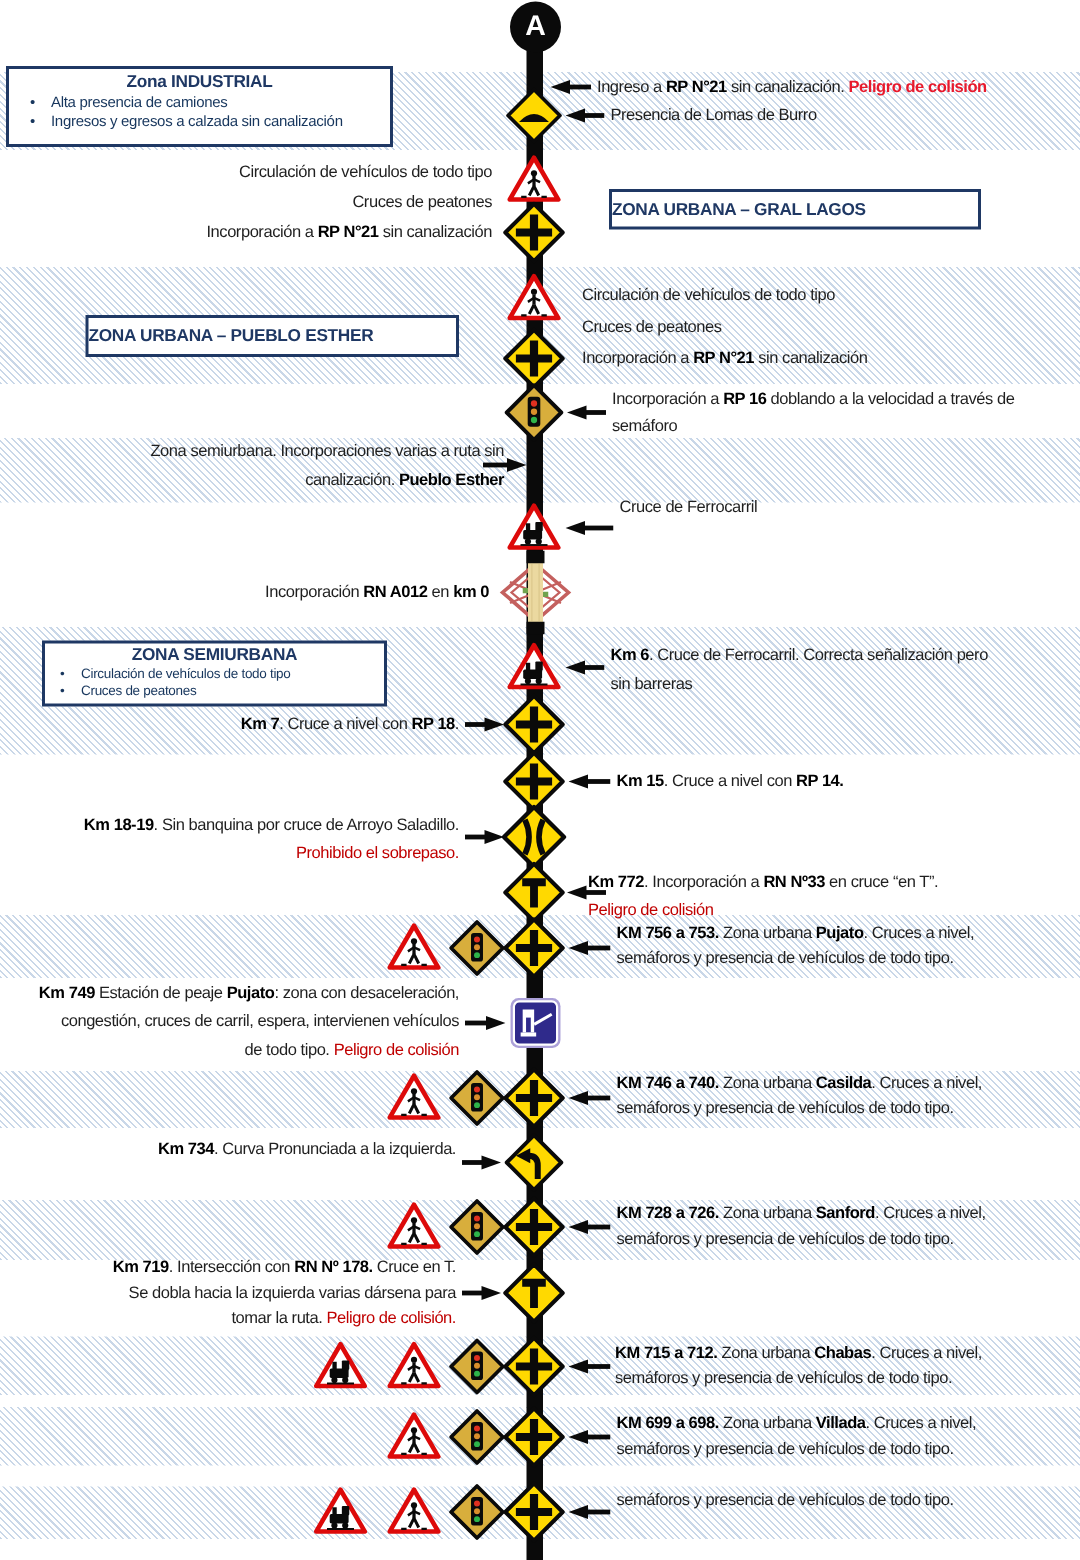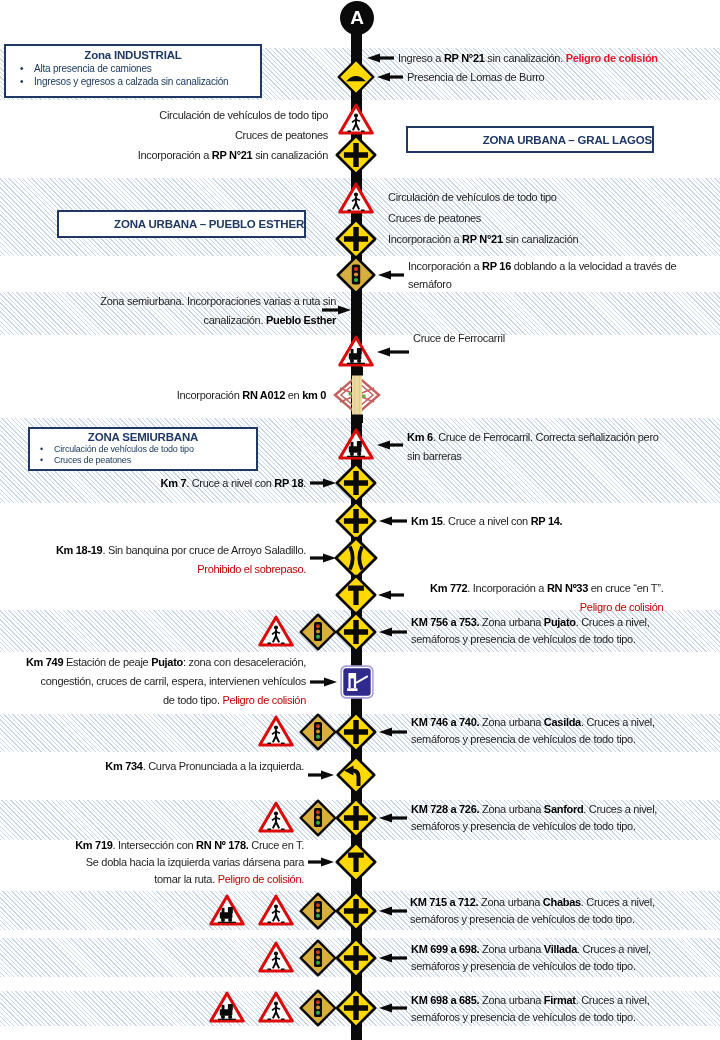--- a/index.html
+++ b/index.html
@@ -13,21 +13,21 @@
   #start-marker{position:absolute;left:340px;top:1px;width:34px;height:34px;border-radius:50%;
                 background:#0a0a0a;color:#fff;font-weight:bold;font-size:19px;text-align:center;line-height:34px;}
   .sign{position:absolute;}
   .sign svg{display:block;}
   .arrow{position:absolute;}
   .arrow svg{display:block;}
   .txt{position:absolute;font-size:11px;letter-spacing:-0.3px;color:#1f1f1f;white-space:nowrap;}
   .txt.left{text-align:right;}
   .txt span.b{font-weight:bold;color:#000;}
   .zbox{position:absolute;background:#fff;border:2px solid #1F3864;box-sizing:border-box;}
-  .zbox.mid{display:flex;align-items:center;justify-content:flex-end;}
+  .zbox.mid{display:flex;align-items:center;justify-content:flex-start;}
   .box-title{font-weight:bold;color:#1F3864;text-align:center;font-size:11.5px;letter-spacing:-0.2px;}
   .zbox:not(.mid) .box-title{margin-top:3px;}
   .box-bullet{color:#17365D;font-size:10px;letter-spacing:-0.2px;display:flex;margin-top:2px;padding-left:14px;}
   .box-bullet .dot{width:14px;flex:0 0 14px;text-align:left;}
   #zona-semiurbana .box-bullet{font-size:9px;padding-left:10px;margin-top:1px;}
   #zona-semiurbana .box-title{margin-top:2px;}
 </style>
 </head>
 <body>
 
@@ -275,21 +275,21 @@
         <polygon points="20,1.8 38.2,20 20,38.2 1.8,20" fill="#FFD900" stroke="#0A0A0A" stroke-width="2.6" stroke-linejoin="round"></polygon>
         <path d="M12.5 13.5 H27.5 M20 13.5 V29.5" stroke="#0A0A0A" stroke-width="5"></path>
       </svg>
     </div>
     <div class="arrow" style="left: 378px; top: 589px; width: 26px; height: 12px;">
       <svg width="26" height="12" viewBox="0 0 26 12">
         <polygon points="0,6 13,1.4 13,10.6" fill="#0A0A0A"></polygon>
         <rect x="11" y="4.4" width="15" height="3.2" fill="#0A0A0A"></rect>
       </svg>
     </div>
-    <div class="txt right" style="top: 579px; left: 430px; text-align: right;">
+    <div class="txt right" style="top: 579px; left: 392px;">
       <div class="tline" style="height: 19px; line-height: 19px;"><span class="b">Km 772</span><span>. Incorporación a </span><span class="b">RN Nº33</span><span> en cruce “en T”.</span></div>
       <div class="tline" style="height: 19px; line-height: 19px;"><span style="color: rgb(192, 0, 0);">Peligro de colisión</span></div>
     </div>
     <div class="sign" style="left: 258px; top: 614px;">
       <svg width="36" height="36" viewBox="0 0 40 40">
         <polygon points="20,3.5 38,34.5 2,34.5" fill="#fff" stroke="#DD0A0A" stroke-width="3.4" stroke-linejoin="round"></polygon>
         <circle cx="20" cy="15" r="2.3" fill="#0A0A0A"></circle>
         <path d="M20 17 V24.5" stroke="#0A0A0A" stroke-width="2.4"></path>
         <path d="M15.5 22.5 L20 19.5 L24.5 21.5" stroke="#0A0A0A" stroke-width="1.8" fill="none"></path>
         <path d="M20 24.5 L16.5 31.5 M20 24.5 L23.5 31.5" stroke="#0A0A0A" stroke-width="2.2" fill="none"></path>
@@ -562,16 +562,15 @@
         <path d="M20 8.5 V31.5 M8.5 20 H31.5" stroke="#0A0A0A" stroke-width="5.2"></path>
       </svg>
     </div>
     <div class="arrow" style="left: 379px; top: 1002px; width: 28px; height: 12px;">
       <svg width="28" height="12" viewBox="0 0 28 12">
         <polygon points="0,6 13,1.4 13,10.6" fill="#0A0A0A"></polygon>
         <rect x="11" y="4.4" width="17" height="3.2" fill="#0A0A0A"></rect>
       </svg>
     </div>
     <div class="txt right" style="top: 992px; left: 411px;">
-      <div class="tline" style="height: 17px; line-height: 17px;"><span class="b">KM 698 a 685.</span><span> Zona urbana </span><span class="b">Firmat</span><span>. Cruces a nivel,</span></div>
       <div class="tline" style="height: 17px; line-height: 17px;"><span>semáforos y presencia de vehículos de todo tipo.</span></div>
     </div>
   </div>
 
 </body></html>

